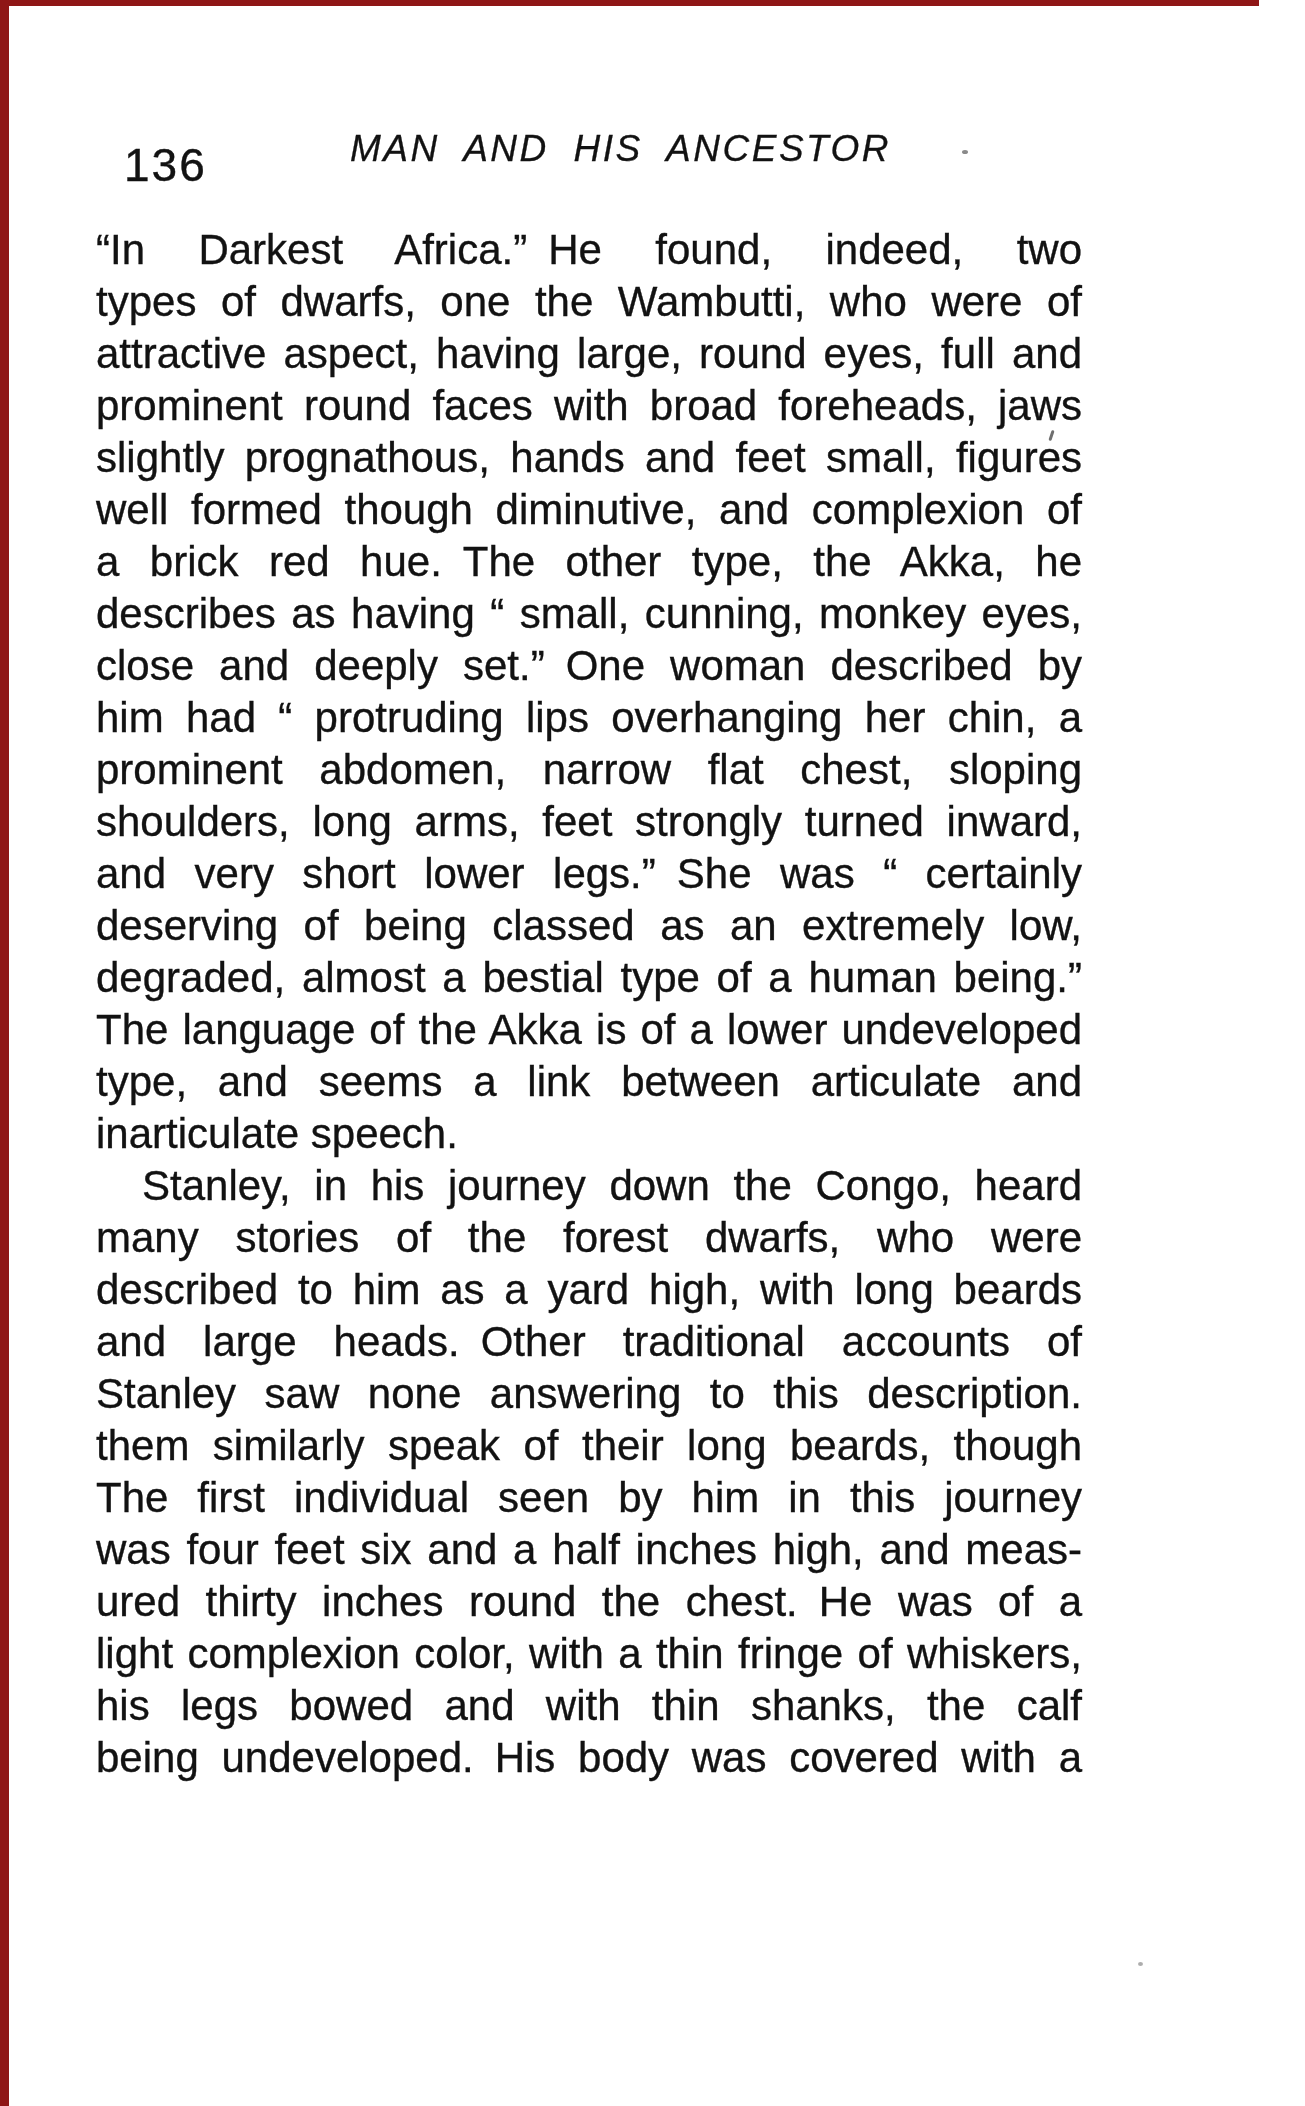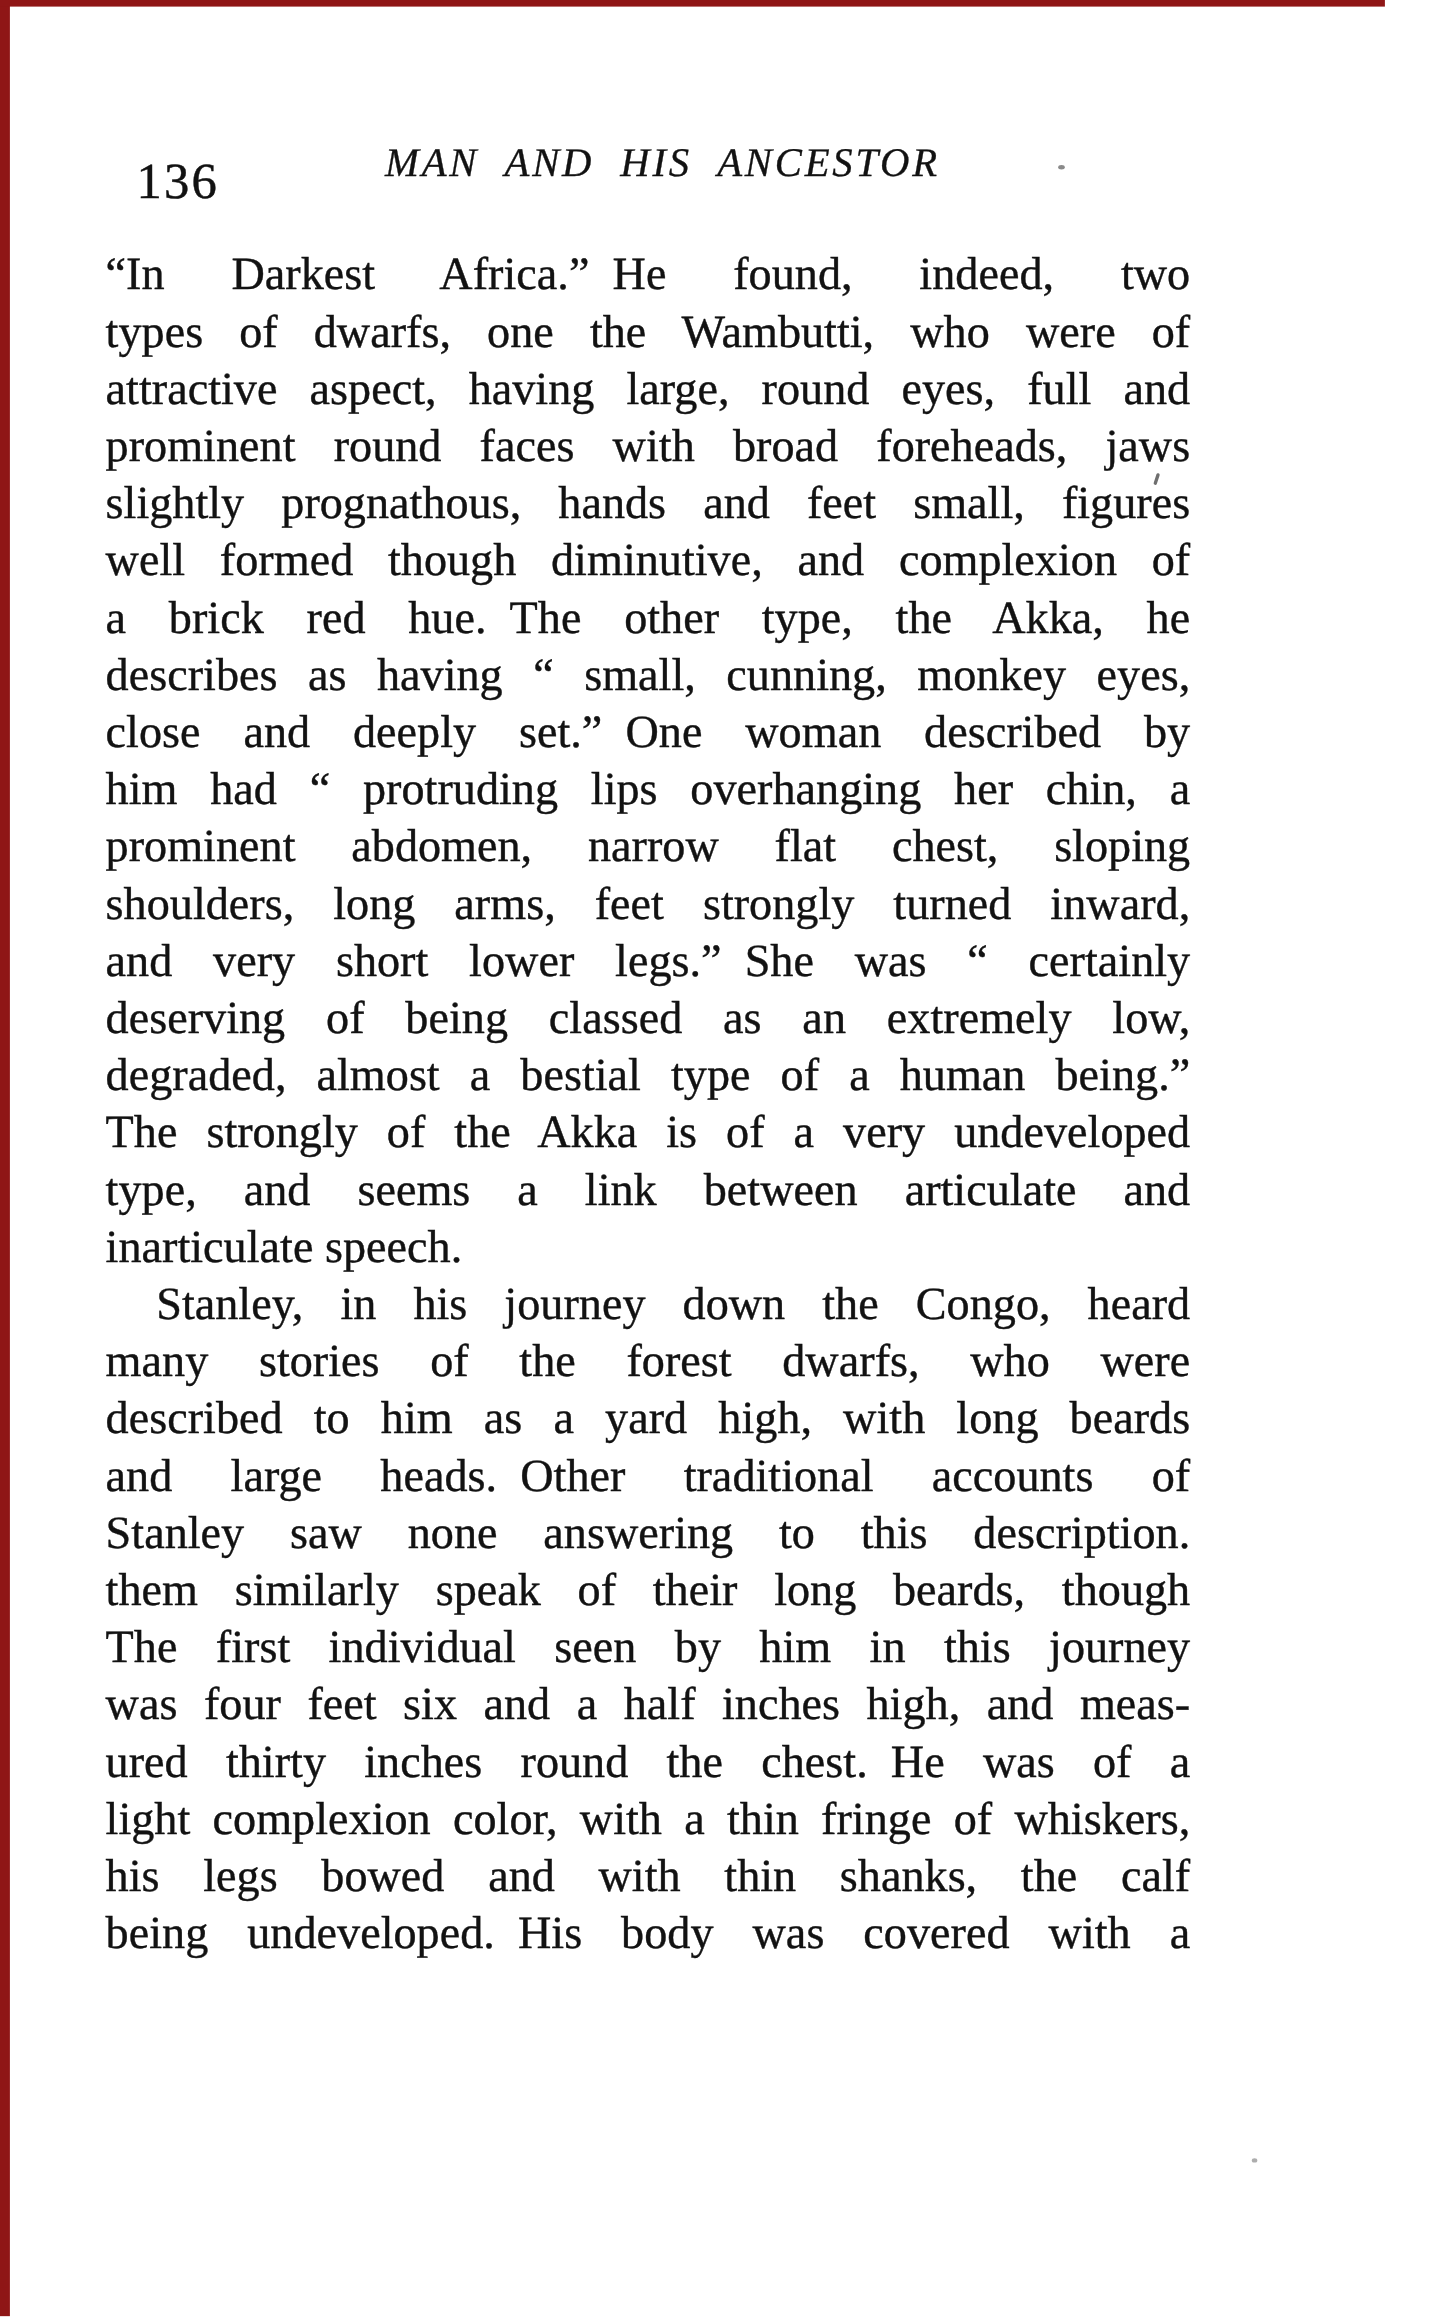--- a/index.html
+++ b/index.html
@@ -2,21 +2,21 @@
 <html><head>
 <meta charset="utf-8">
 <style>
   html, body { margin: 0; padding: 0; background: #ffffff; }
   .page {
     position: relative;
     width: 1259px;
     height: 2106px;
     background: var(--paper, #ffffff);
     overflow: hidden;
-    font-family: Liberation Serif, serif;
+    font-family: Liberation Sans, sans-serif;
     color: var(--ink, #121212);
   }
   
   .edge-left {
     position: absolute; left: 0; top: 0; width: 9px; height: 2106px;
     background: var(--edge, #8f1616);
   }
   .edge-top {
     position: absolute; left: 0; top: 0; width: 1305px; height: 6px;
     background: var(--edge, #8f1616);
@@ -88,21 +88,21 @@
         <div class="line">well formed though diminutive, and complexion of</div>
         <div class="line">a brick red hue. The other type, the Akka, he</div>
         <div class="line">describes as having “ small, cunning, monkey eyes,</div>
         <div class="line">close and deeply set.” One woman described by</div>
         <div class="line">him had “ protruding lips overhanging her chin, a</div>
         <div class="line">prominent abdomen, narrow flat chest, sloping</div>
         <div class="line">shoulders, long arms, feet strongly turned inward,</div>
         <div class="line">and very short lower legs.” She was “ certainly</div>
         <div class="line">deserving of being classed as an extremely low,</div>
         <div class="line">degraded, almost a bestial type of a human being.”</div>
-        <div class="line">The strongly of the Akka is of a very undeveloped</div>
+        <div class="line">The language of the Akka is of a lower undeveloped</div>
         <div class="line">type, and seems a link between articulate and</div>
         <div class="line lastline">inarticulate speech.</div>
       </div>
       <div class="para">
         <div class="line firstline-indent">Stanley, in his journey down the Congo, heard</div>
         <div class="line">many stories of the forest dwarfs, who were</div>
         <div class="line">described to him as a yard high, with long beards</div>
         <div class="line">and large heads. Other traditional accounts of</div>
         <div class="line">Stanley saw none answering to this description.</div>
         <div class="line">them similarly speak of their long beards, though</div>

